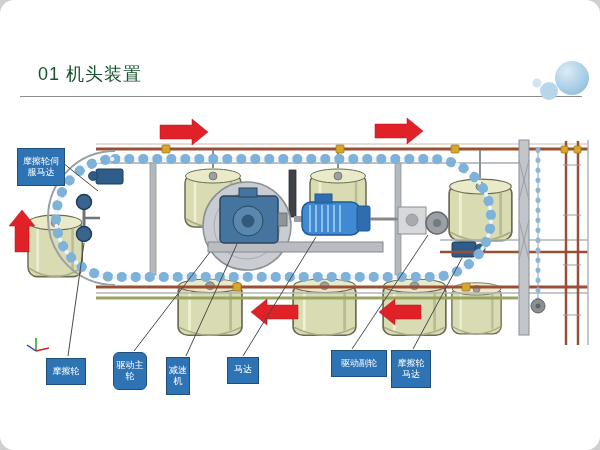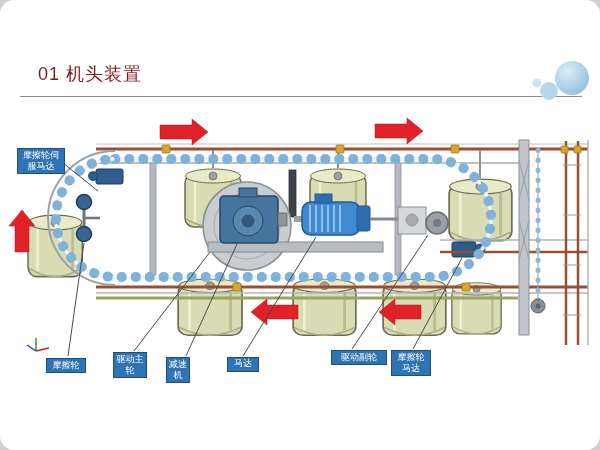--- a/index.html
+++ b/index.html
@@ -1,24 +1,24 @@
 <!DOCTYPE html>
 <html><head>
 <meta charset="utf-8">
 <style>
   html,body{margin:0;padding:0;}
   .stage{position:relative;width:600px;height:450px;background:#cfcfcf;overflow:hidden;
          font-family:"Liberation Sans","DejaVu Sans",sans-serif;}
   .slide{position:absolute;inset:0;background:#ffffff;border-radius:14px;overflow:hidden;}
-  .title{position:absolute;left:38px;top:62px;font-size:18px;color:#7f1d1d;letter-spacing:1px;z-index:3;}
+  .title{position:absolute;left:38px;top:62px;font-size:18px;color:#14532d;letter-spacing:1px;z-index:3;}
   .rule{position:absolute;left:20px;top:96px;width:562px;height:1px;background:#8c8c8c;z-index:2;}
   .bubbles{position:absolute;left:520px;top:55px;z-index:2;}
   .diagram{position:absolute;left:0;top:0;z-index:1;}
   .callout{position:absolute;background:#2e74b5;border:1px solid #1f4e79;color:#ffffff;
-           font-size:9px;line-height:11px;padding:1px 2px;text-align:center;
+           font-size:9px;line-height:11px;padding:7px 2px;text-align:center;
            box-sizing:border-box;word-break:break-all;z-index:5;}
 </style>
 </head>
 <body>
 
 <div class="stage">
   <div class="slide">
 
     <div class="title">01 机头装置</div>
     <div class="rule"></div>
@@ -196,20 +196,20 @@
 
       <g stroke-width="1.5" fill="none">
         <line x1="36" y1="351" x2="36" y2="338" stroke="#2a9d2a"></line>
         <line x1="36" y1="351" x2="49" y2="348" stroke="#d02020"></line>
         <line x1="36" y1="351" x2="27" y2="345" stroke="#2040c0"></line>
       </g>
     </svg>
 
     <div class="callout" style="left:17px;top:148px;width:48px;">摩擦轮伺服马达</div>
     <div class="callout" style="left:46px;top:358px;width:40px;">摩擦轮</div>
-    <div class="callout" style="left:113px;top:352px;width:34px;">驱动主轮</div>
+    <div class="callout" style="left:113px;top:352px;width:34px;border-radius:6px;">驱动主轮</div>
     <div class="callout" style="left:166px;top:357px;width:24px;">减速机</div>
     <div class="callout" style="left:227px;top:357px;width:32px;font-family:Liberation Mono, monospace;">马达</div>
     <div class="callout" style="left:331px;top:350px;width:56px;">驱动副轮</div>
     <div class="callout" style="left:391px;top:350px;width:40px;">摩擦轮马达</div>
 
   </div>
 </div>
 
 </body></html>

